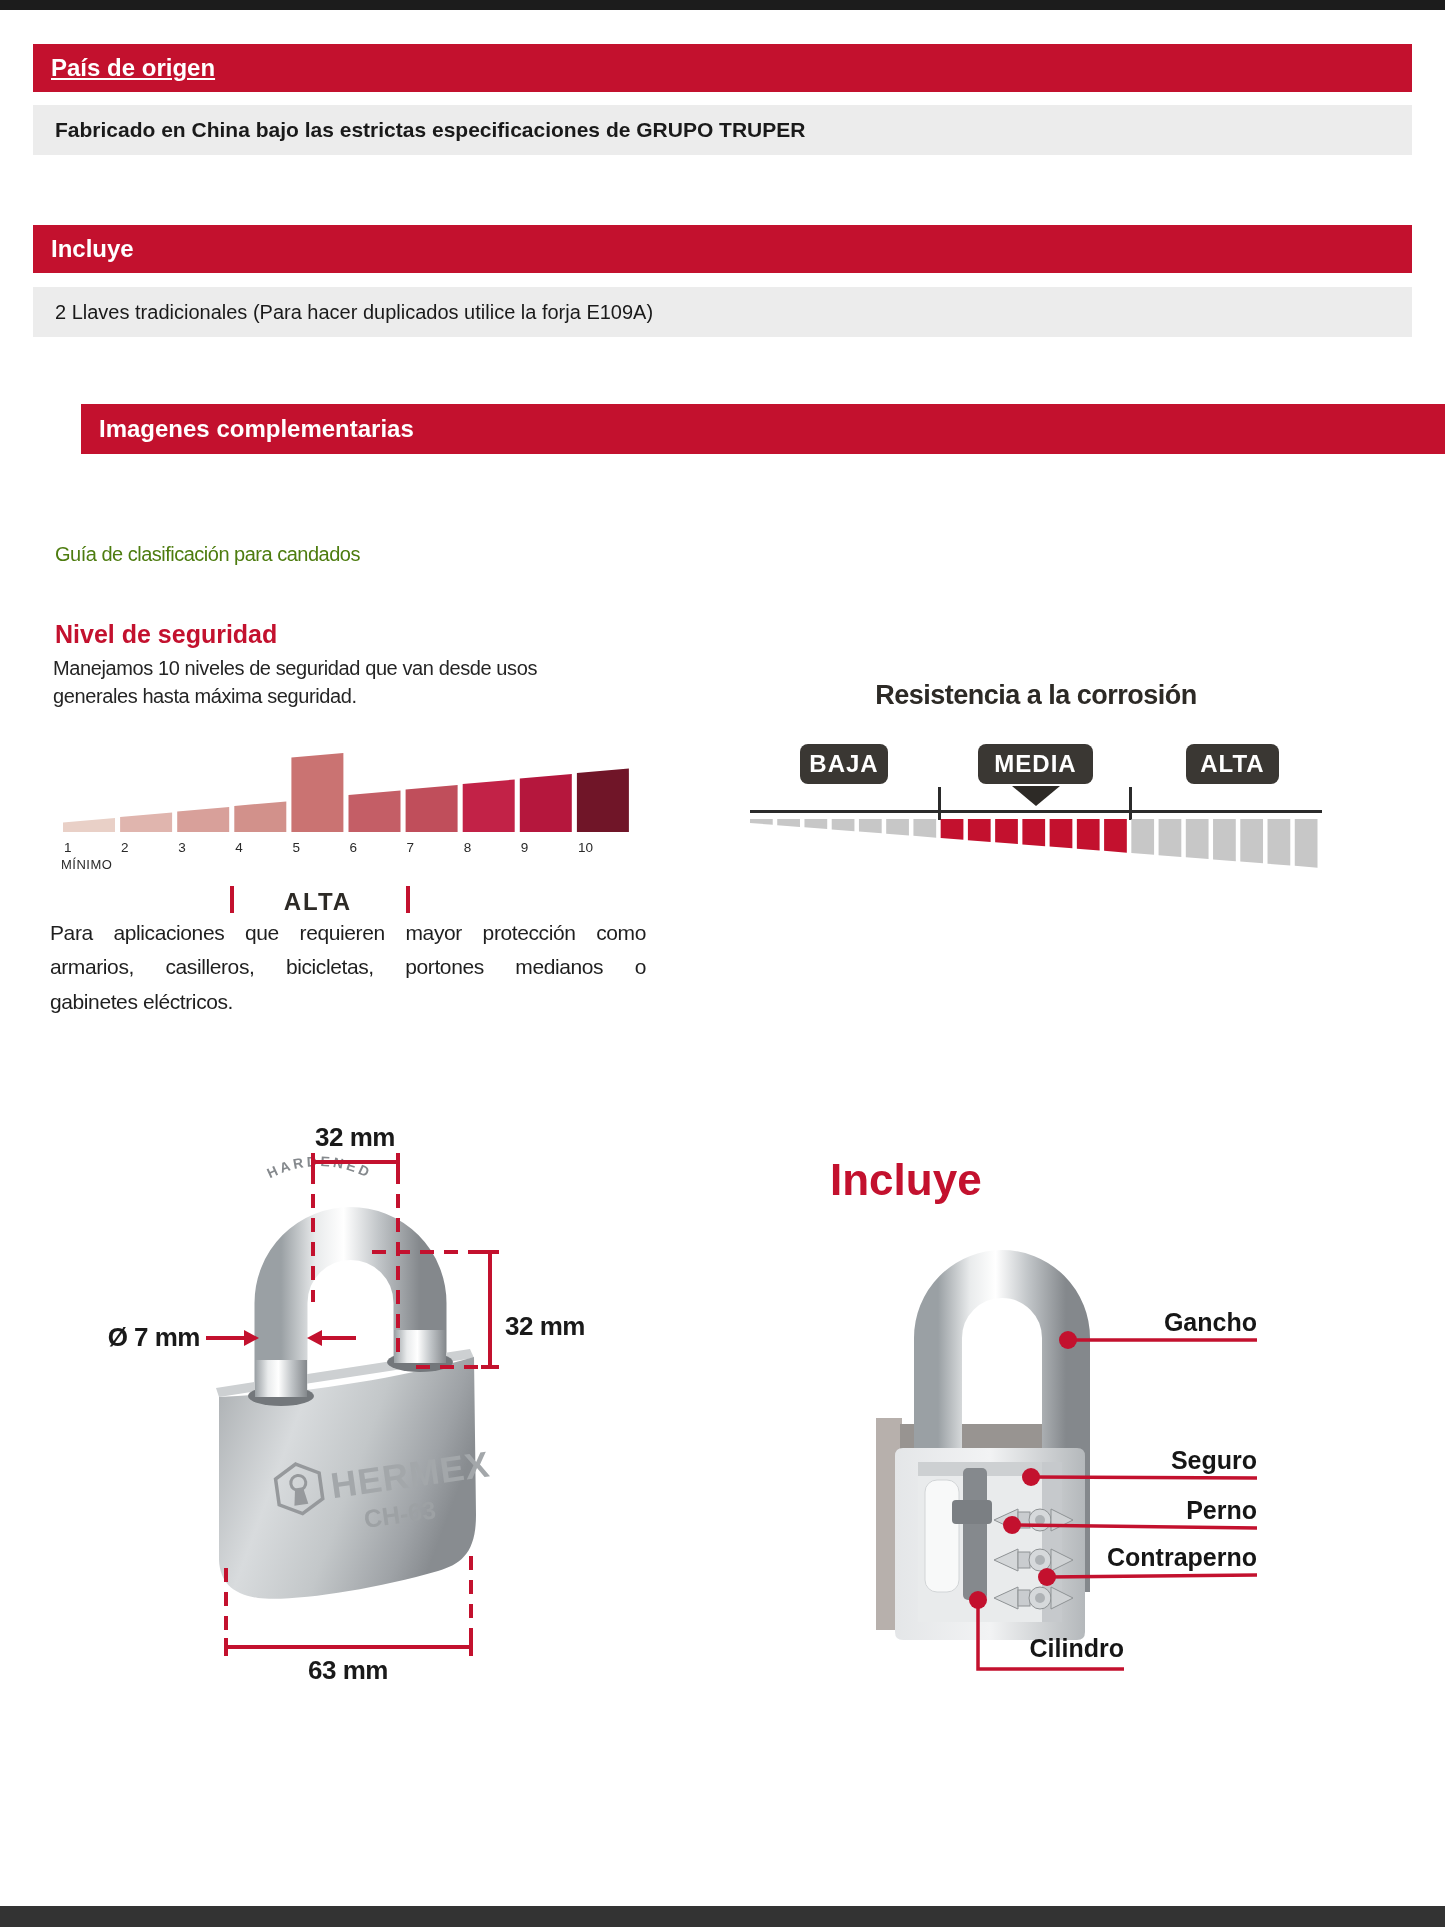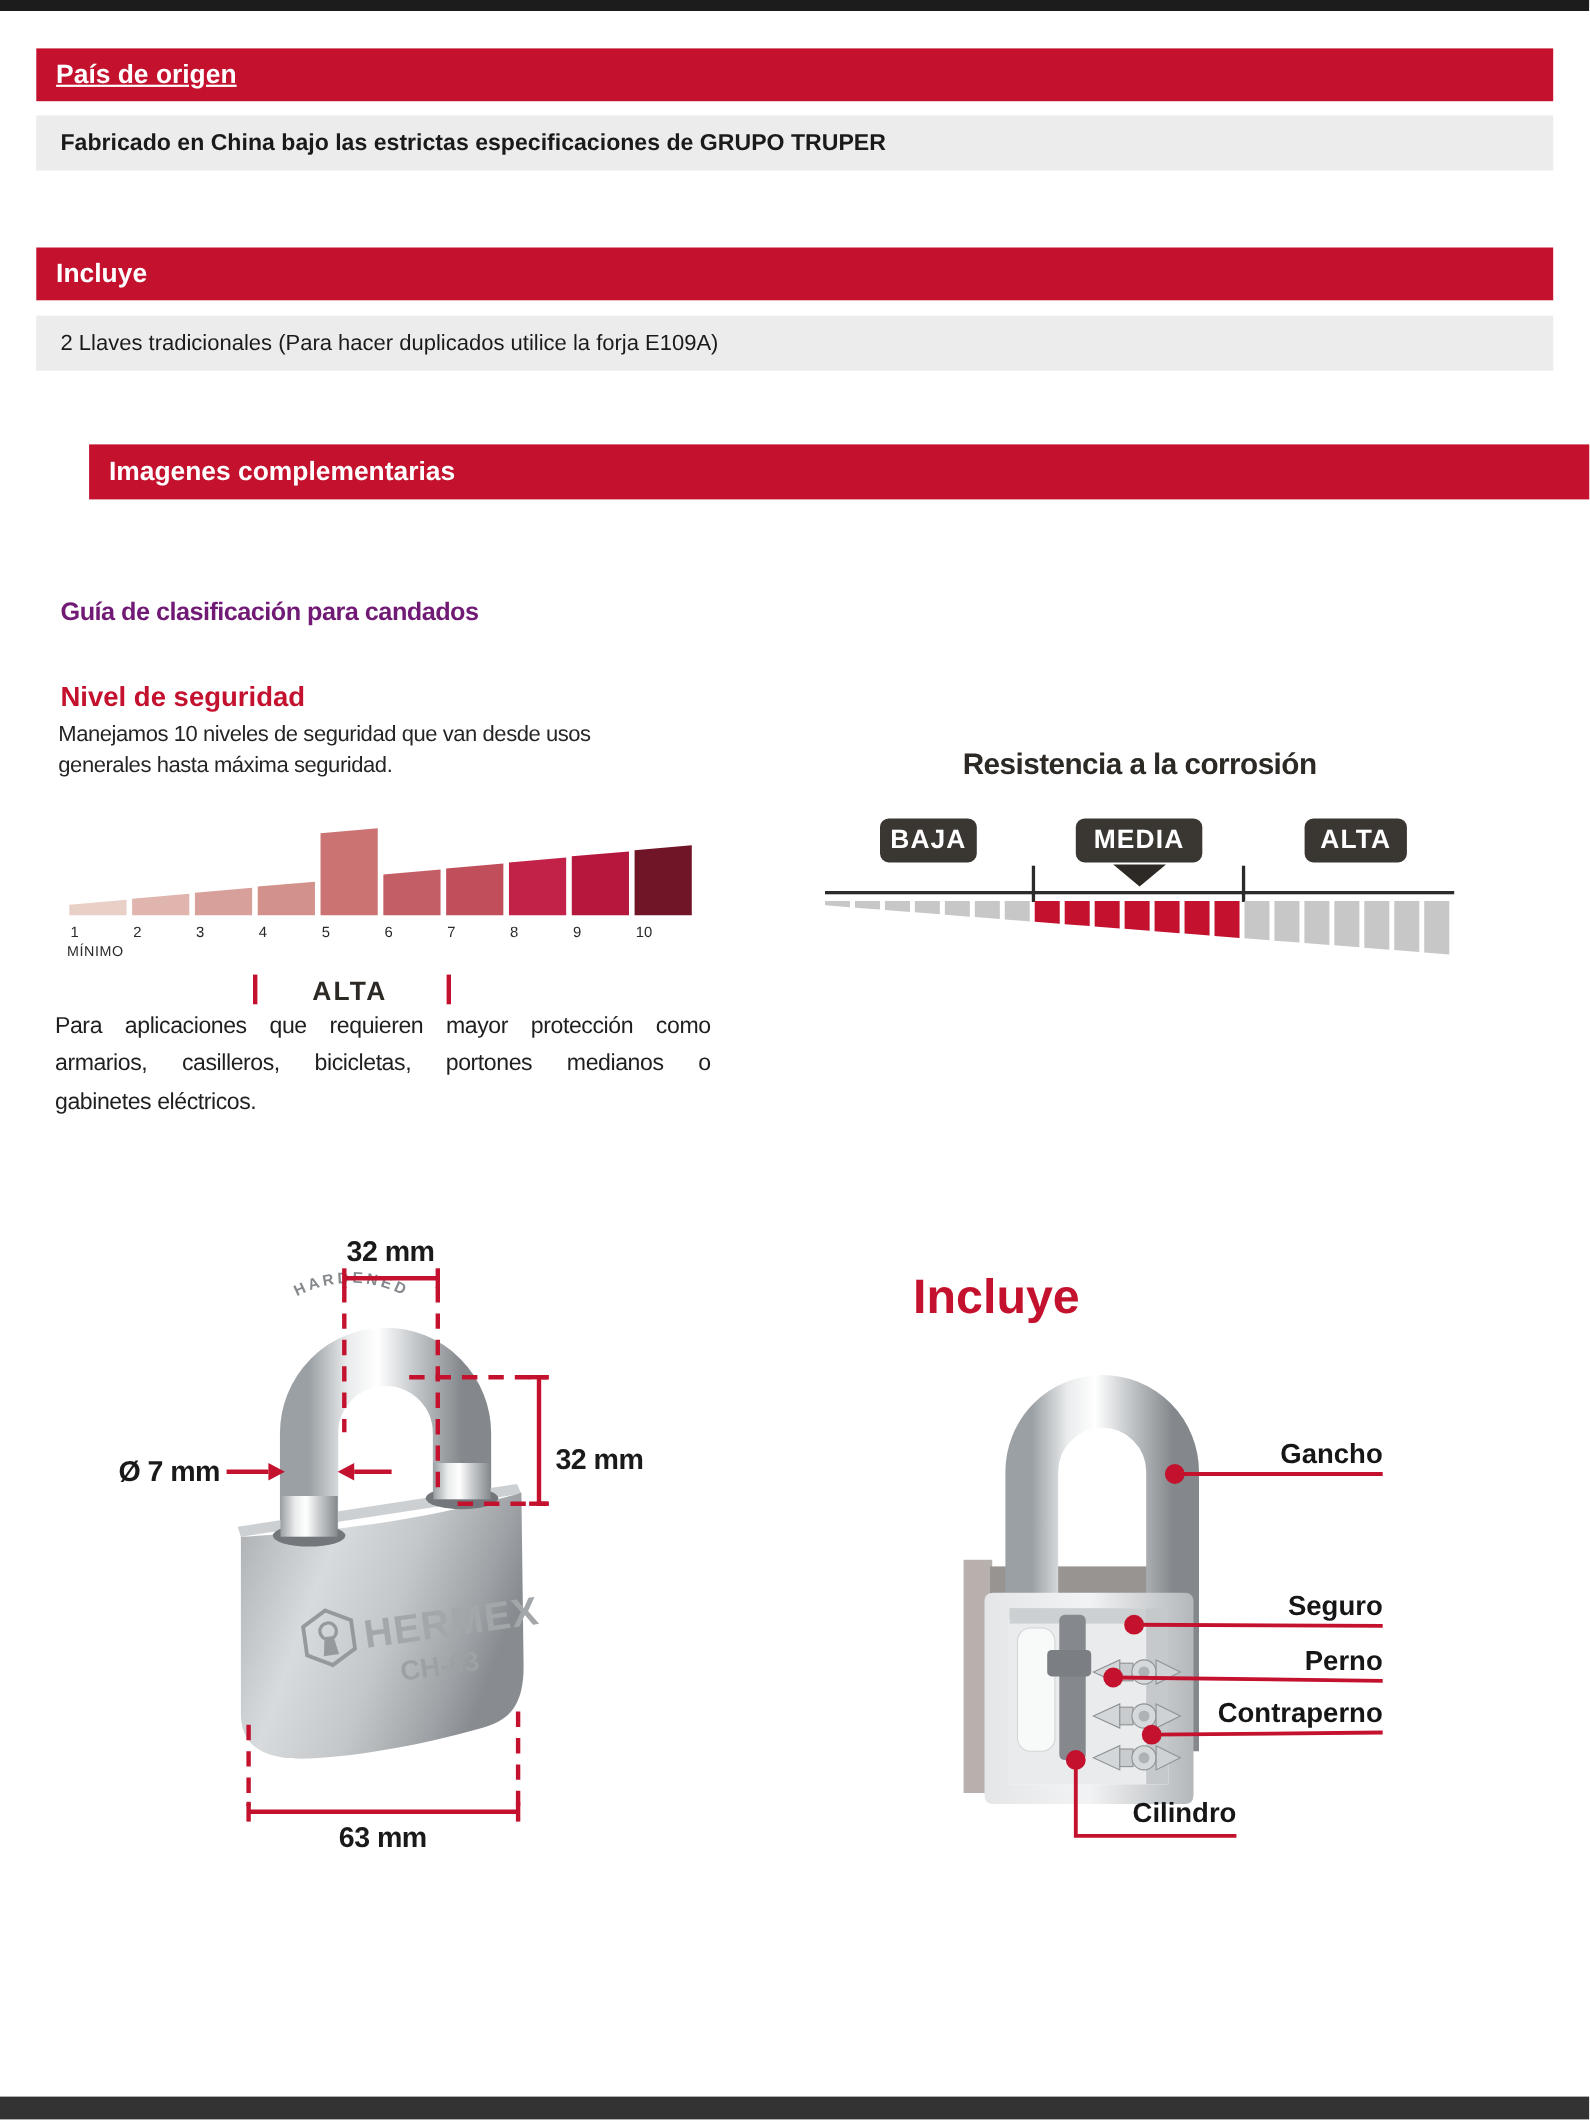--- a/index.html
+++ b/index.html
@@ -8,21 +8,21 @@
   .abs{position:absolute;}
   .bar-top{left:0;top:0;width:1445px;height:10px;background:#1c1c1c;}
   .bar-bottom{left:0;top:1906px;width:1445px;height:21px;background:#333333;}
   .sec-hdr{left:33px;width:1379px;height:48px;background:#c3112e;color:#fff;
            font-weight:bold;font-size:24px;display:flex;align-items:center;padding-left:18px;box-sizing:border-box;}
   .sec-row{left:33px;width:1379px;height:50px;background:#ececec;color:#1a1a1a;
            font-size:20px;display:flex;align-items:center;padding-left:22px;box-sizing:border-box;}
   .h-origin{top:44px;text-decoration:underline;} .r-origin{top:105px;font-weight:bold;font-size:21px;}
   .h-incl{top:225px;}  .r-incl{top:287px;}
   .h-img{top:404px;height:50px;margin-left:48px;}
-  .guia-title{left:55px;top:543px;font-size:23px;font-weight:bold;color:#701a75;letter-spacing:-0.5px;}
+  .guia-title{left:55px;top:543px;font-size:20px;font-weight:normal;color:#4d7c0f;letter-spacing:-0.5px;}
   .nivel-hdr{left:55px;top:620px;font-size:25px;font-weight:bold;color:#c3112e;}
   .txt-line{left:53px;color:#252525;font-size:20px;white-space:nowrap;letter-spacing:-0.4px;}
   .ml1{top:657px;text-align:center;} .ml2{top:685px;}
   .minimo{left:61px;top:857px;font-size:13px;color:#2a2a2a;letter-spacing:0.5px;}
   .alta-range{left:248px;top:888px;width:140px;text-align:center;font-size:24px;font-weight:bold;
               color:#2d2a26;letter-spacing:2px;}
   .usage{left:50px;width:596px;color:#1f1f1f;font-size:21px;letter-spacing:-0.4px;}
   .just{text-align:justify;text-align-last:justify;}
   .u1{top:921px;} .u2{top:955px;} .u3{top:990px;}
   .resist-hdr{left:750px;top:680px;width:572px;text-align:center;font-size:27px;

